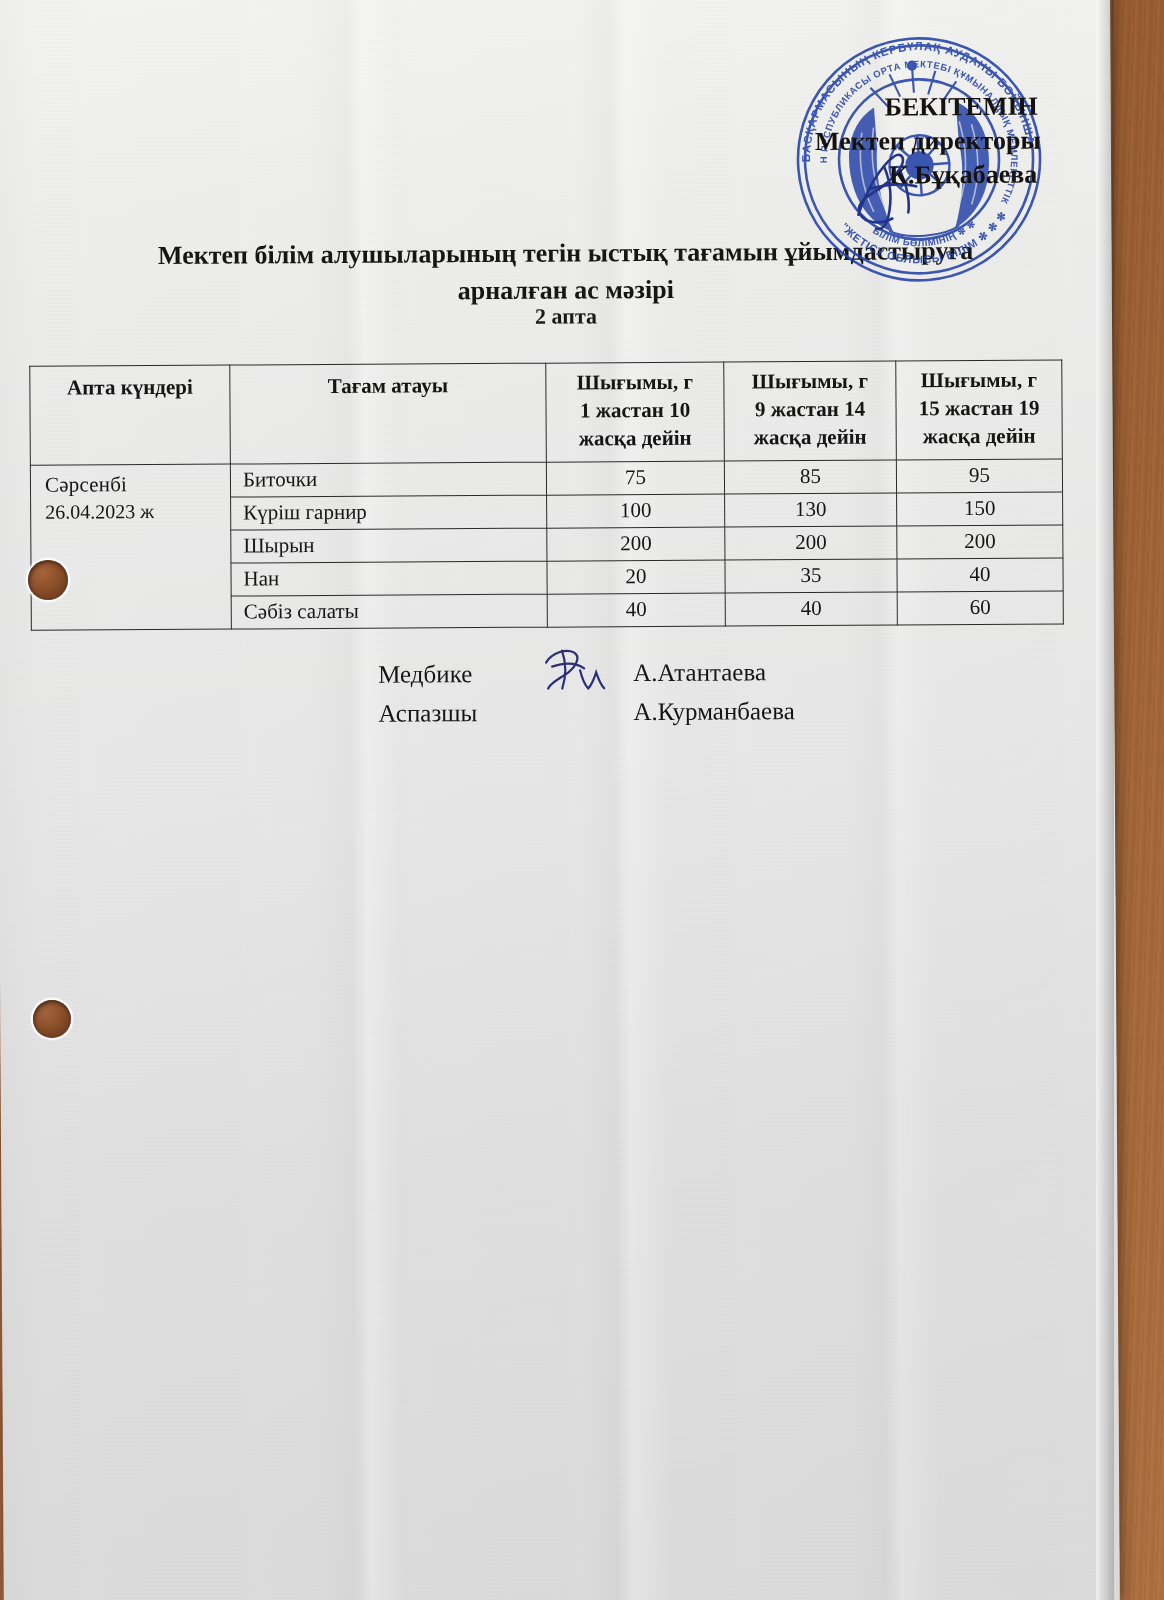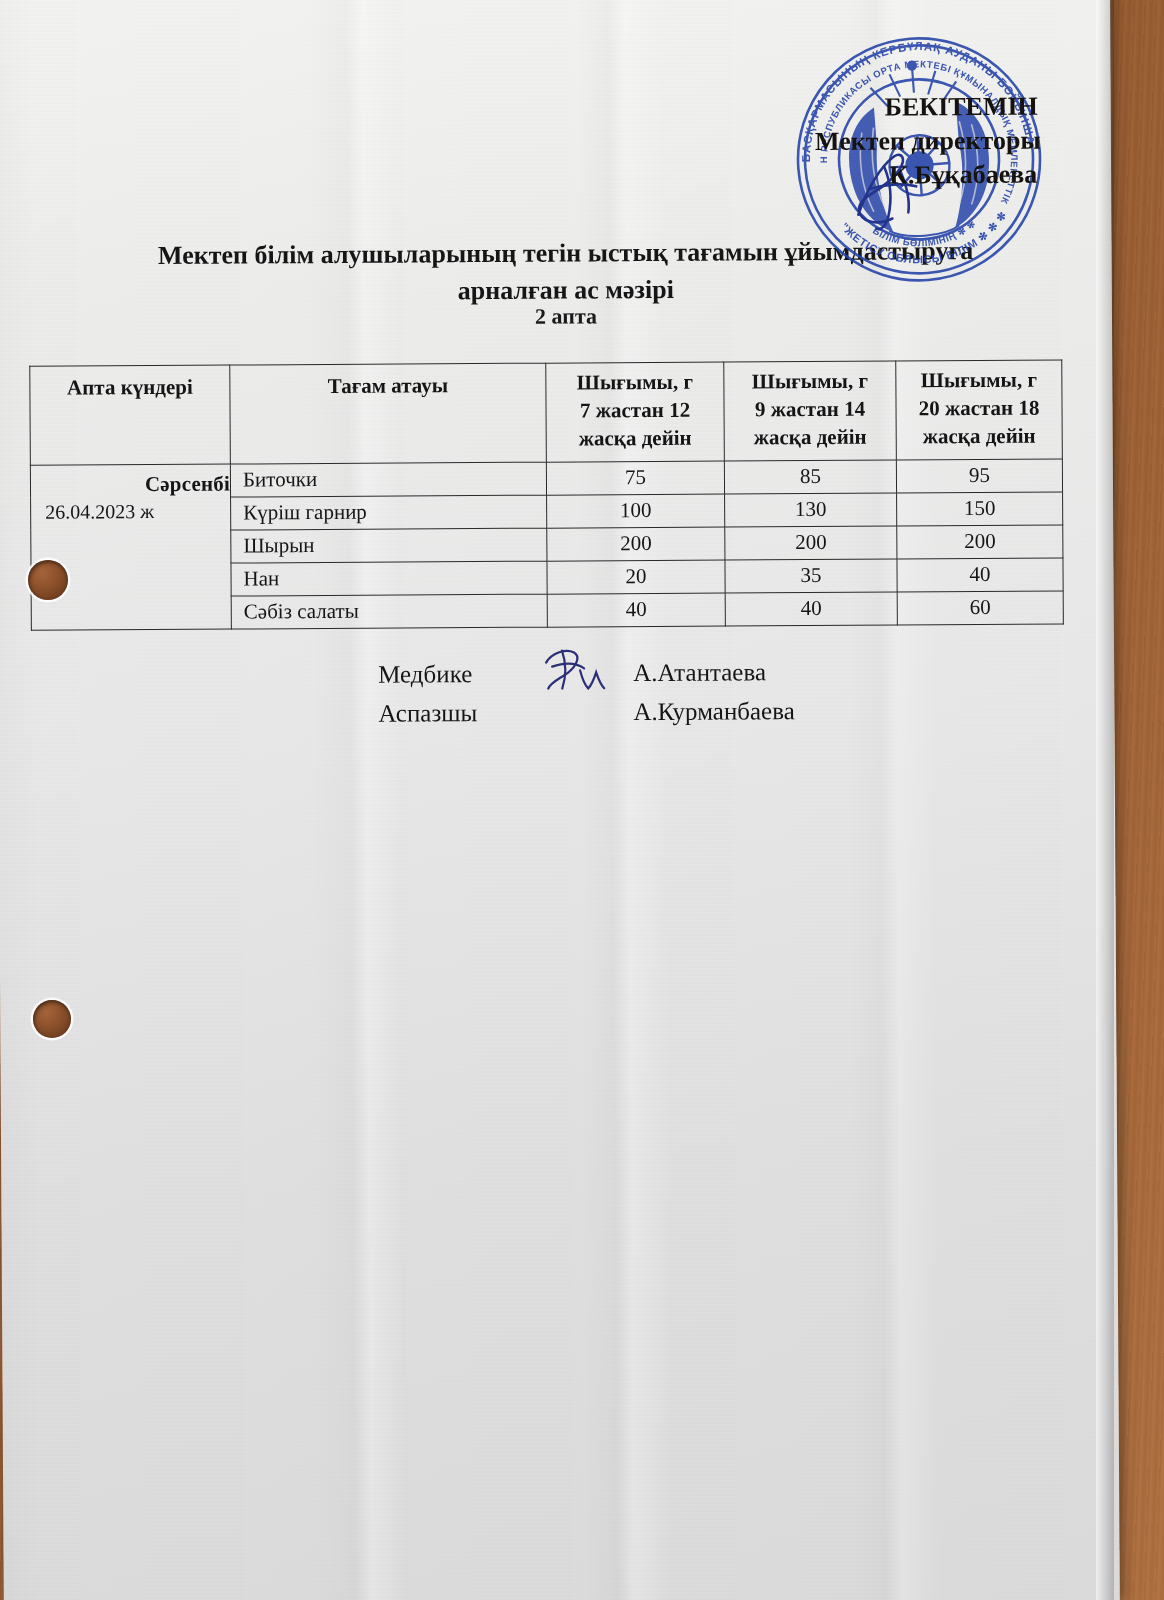--- a/index.html
+++ b/index.html
@@ -195,24 +195,23 @@
   .col-g3    { width: 166px; }
 
   td.day-cell {
     vertical-align: top;
     padding: 6px 0 0 14px;
     font-size: 21px;
     line-height: 1.32;
     text-align: left;
   }
   td.day-cell .dayname {
-    font-weight: bold;
+    font-weight: normal;
     display: block;
     letter-spacing: 0.2px;
-    text-align: right;
   }
   td.day-cell .daydate {
     font-weight: normal;
     display: block;
     font-size: 20px;
   }
   td.dish {
     font-size: 21px;
     padding: 2px 0 3px 12px;
     text-align: left;
@@ -376,31 +375,31 @@
         <col class="col-g1">
           <col class="col-g2">
           <col class="col-g3">
       </colgroup>
       <thead>
         <tr>
           <th class="th-days">Апта күндері</th>
           <th class="th-dish">Тағам атауы</th>
           <th>
             <div>Шығымы, г</div>
-            <div>7 жастан 12</div>
+            <div>1 жастан 10</div>
             <div>жасқа дейін</div>
           </th>
           <th>
             <div>Шығымы, г</div>
             <div>9 жастан 14</div>
             <div>жасқа дейін</div>
           </th>
           <th>
             <div>Шығымы, г</div>
-            <div>20 жастан 18</div>
+            <div>15 жастан 19</div>
             <div>жасқа дейін</div>
           </th>
         </tr>
       </thead>
       <tbody>
         <tr>
           <td class="day-cell" rowspan="5">
             <span class="dayname">Сәрсенбі</span>
             <span class="daydate">26.04.2023 ж</span>
           </td>

